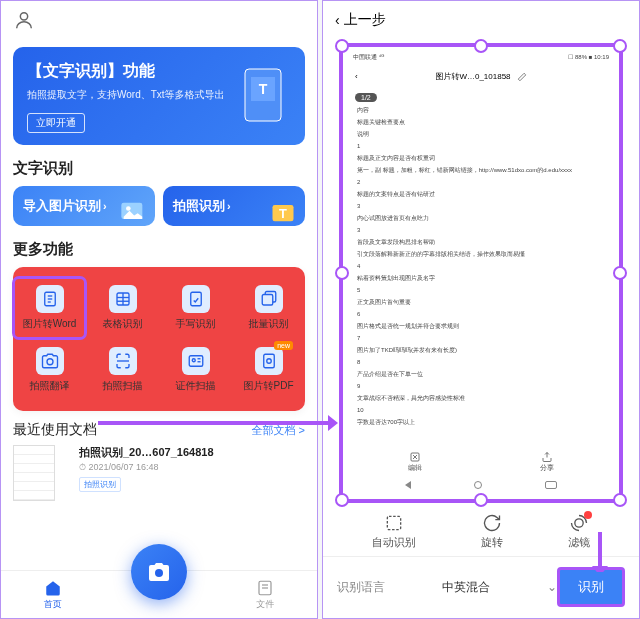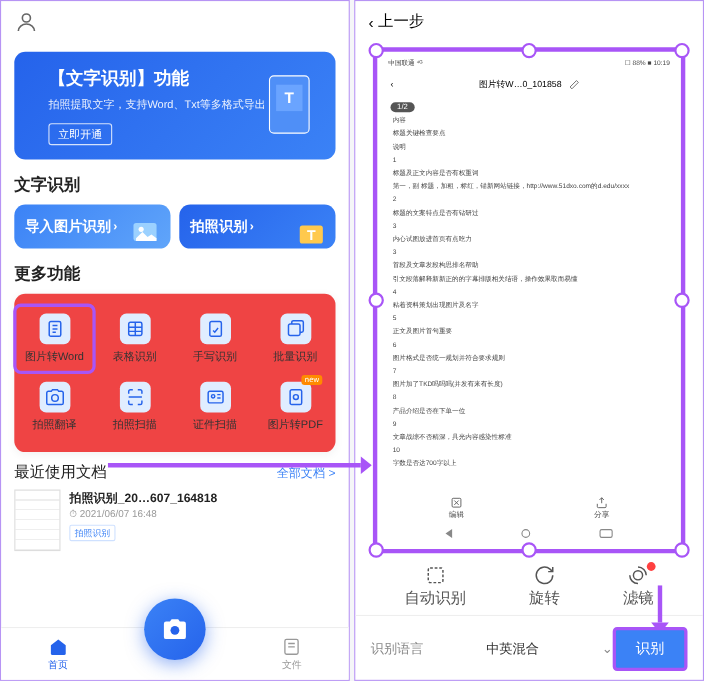--- a/index.html
+++ b/index.html
@@ -6,21 +6,21 @@
 body { background: #f5f6f8; width: 640px; height: 619px; display: flex; }
 .pane { width: 318px; height: 100%; background: #fff; border: 1px solid #b794f4; position: relative; overflow: hidden; }
 .pane.left { margin-right: 2px; }
 .pane.right { margin-left: 2px; }
 
 
 .left .topbar { padding: 8px 12px; }
 .avatar-icon { width: 22px; height: 22px; display: flex; align-items: center; justify-content: center; }
 .avatar-icon svg { width: 22px; height: 22px; }
 
-.promo { margin: 8px 12px; background: linear-gradient(135deg, #2563eb, #3b82f6); border-radius: 10px; padding: 14px 31px 12px; color: #fff; position: relative; height: 98px; }
+.promo { margin: 8px 12px; background: linear-gradient(135deg, #2563eb, #3b82f6); border-radius: 10px; padding: 14px 14px 12px; color: #fff; position: relative; height: 98px; }
 .promo-title { font-size: 16px; font-weight: 600; margin-bottom: 6px; }
 .promo-sub { font-size: 10px; opacity: 0.9; margin-bottom: 10px; }
 .promo-btn { display: inline-block; border: 1px solid rgba(255,255,255,.8); border-radius: 3px; padding: 2px 8px; font-size: 10px; }
 .promo-art { position: absolute; right: 12px; top: 14px; width: 60px; height: 70px; }
 .promo-art svg { width:100%; height:100%; }
 
 .section-title { font-size: 15px; font-weight: 600; margin: 14px 12px 8px; color: #222; }
 
 .card-row { display: flex; gap: 8px; margin: 0 12px; }
 .action-card { flex: 1; height: 40px; border-radius: 10px; color: #fff; font-size: 13px; font-weight: 600; display: flex; align-items: center; padding: 0 10px; position: relative; }
@@ -36,21 +36,21 @@
 .grid-item.hl { outline: 3px solid #a855f7; outline-offset: -2px; border-radius: 6px; }
 .grid-icon { width: 28px; height: 28px; margin: 0 auto 4px; background: #e0edff; border-radius: 6px; display: flex; align-items: center; justify-content: center; color: #2563eb; }
 .grid-icon svg { width: 18px; height: 18px; }
 .grid-label { font-size: 10px; color: #333; }
 .new-badge { position: absolute; top: 2px; right: 12px; background: #ff8a00; color:#fff; font-size:7px; padding:1px 3px; border-radius:3px; }
 
 .recent-head { display: flex; justify-content: space-between; align-items: center; margin: 10px 12px 6px; }
 .recent-head .t { font-size: 14px; font-weight: 400; color:#222; }
 .recent-head .a { font-size: 11px; color: #3b82f6; }
 
-.doc-item { display: flex; gap: 8px; margin: 0 12px; align-items: flex-start; }
+.doc-item { display: flex; gap: 24px; margin: 0 12px; align-items: flex-start; }
 .doc-thumb { width: 42px; height: 56px; border: 1px solid #ddd; background: repeating-linear-gradient(#fff,#fff 8px,#eee 8px,#eee 9px); flex-shrink:0; }
 .doc-info { flex: 1; min-width:0; }
 .doc-name { font-size: 11px; font-weight: 600; color: #222; white-space: nowrap; overflow:hidden; text-overflow:ellipsis; }
 .doc-time { font-size: 9px; color: #999; margin-top: 2px; }
 .doc-tag { display: inline-block; font-size: 8px; color: #3b82f6; border: 1px solid #cfe1ff; border-radius: 2px; padding: 1px 4px; margin-top: 4px; }
 
 .fab { position: absolute; bottom: 18px; left: 50%; transform: translateX(-50%); width: 56px; height: 56px; border-radius: 50%; background: linear-gradient(135deg,#3b82f6,#2563eb); display:flex; align-items:center; justify-content:center; box-shadow: 0 4px 16px rgba(37,99,235,.5); }
 .fab svg { width:24px; height:24px; color:#fff; }
 
 .bottom-nav { position:absolute; bottom:0; left:0; right:0; height:48px; display:flex; justify-content:space-around; align-items:center; background:#fff; border-top:1px solid #eee; font-size:9px; color:#999; }
@@ -74,21 +74,21 @@
 .page-badge { background:#555; color:#fff; font-size:7px; padding:1px 6px; border-radius:8px; margin:4px 6px; display:inline-block; }
 .preview-body { font-size:6px; color:#444; line-height:1.5; padding:0 8px; height:340px; overflow:hidden; }
 .preview-body div { margin-bottom:3px; }
 .preview-footer { position:absolute; bottom:26px; left:6px; right:6px; display:flex; justify-content:space-around; font-size:7px; color:#555; text-align:center; }
 .preview-footer svg { width:12px; height:12px; display:block; margin:0 auto; }
 .preview-nav { position:absolute; bottom:6px; left:0; right:0; display:flex; justify-content:space-around; padding: 4px 30px; }
 .preview-nav .dot { width:12px; height:8px; border:1px solid #888; border-radius:2px; }
 .preview-nav .tri { width:0;height:0;border-top:4px solid transparent; border-bottom:4px solid transparent; border-right:6px solid #888; }
 .preview-nav .circ { width:8px;height:8px;border:1px solid #888; border-radius:50%; }
 
-.tool-row { display:flex; justify-content:space-around; margin:10px 16px 6px; font-size:14px; color:#555; text-align:center; }
+.tool-row { display:flex; justify-content:space-around; margin:10px 16px 6px; font-size:11px; color:#555; text-align:center; }
 .tool-row svg { width:20px; height:20px; display:block; margin:0 auto 2px; color:#555; }
 .filter-dot { position:absolute; top:-2px; right:-2px; width:8px; height:8px; background:#ff4040; border-radius:50%; }
 
 .lang-row { display:flex; justify-content:space-between; align-items:center; padding: 10px 14px; border-top:1px solid #eee; font-size:12px; }
 .lang-row .lab { color:#888; }
 .lang-row .val { color:#333; font-weight:500; flex:1; text-align:center; }
 .recognize-btn { background:#3b82f6; color:#fff; font-size:13px; padding:8px 18px; border-radius:4px; border:3px solid #a855f7; }
 
 .arrow { position:absolute; color:#a855f7; }
 .arrow.a1 { top:413px; left:98px; width:240px; }

